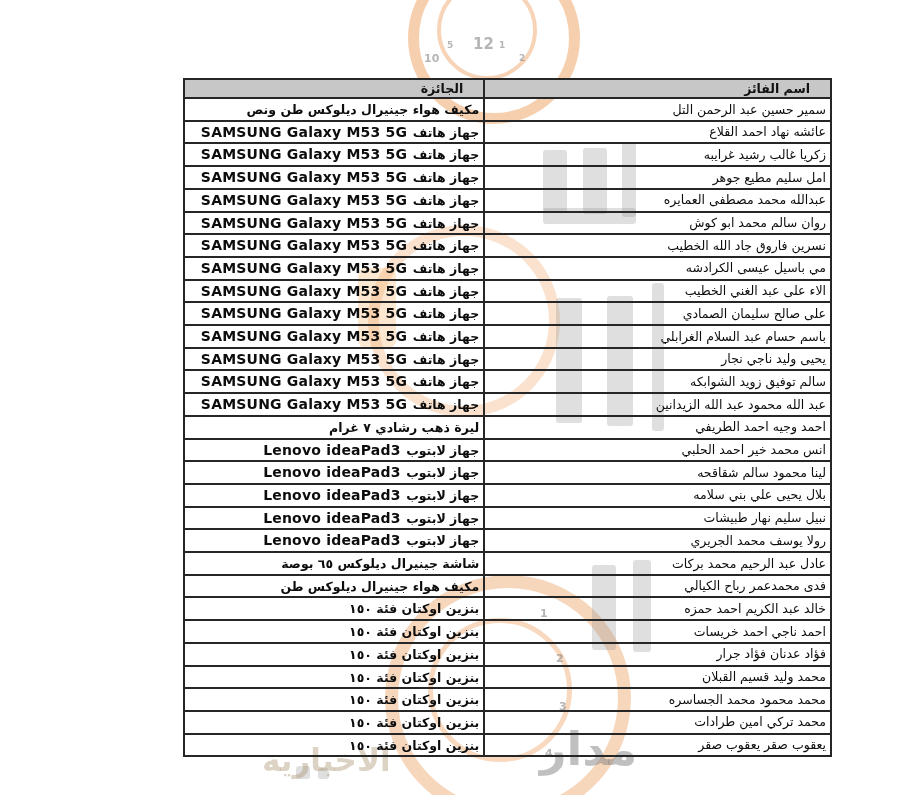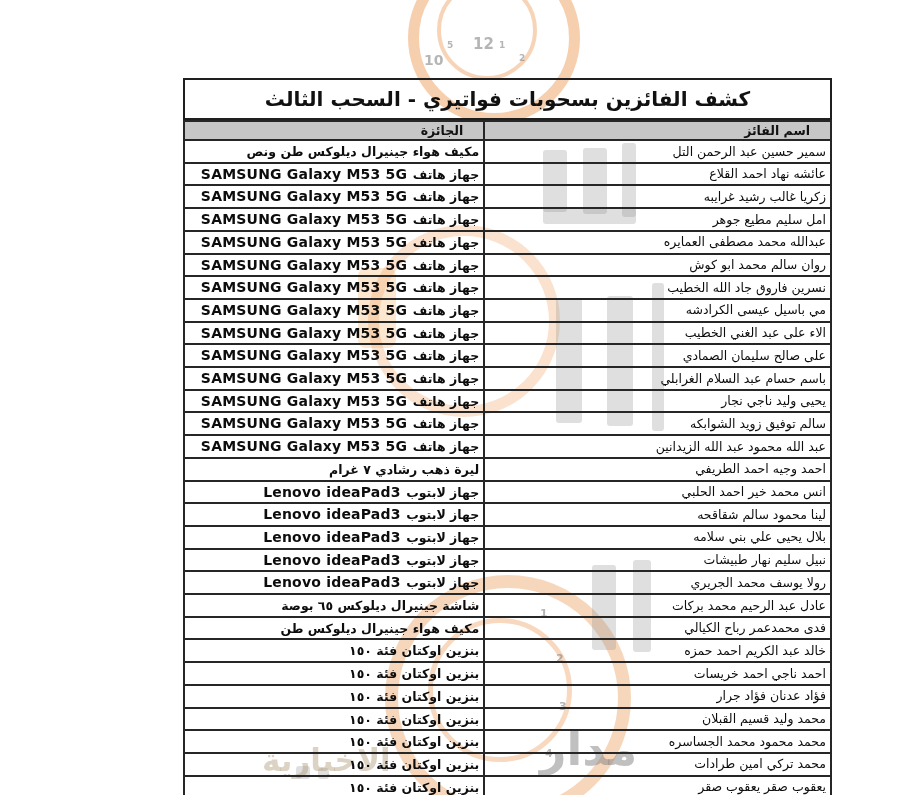--- a/index.html
+++ b/index.html
@@ -53,21 +53,21 @@
   .p-ar{font-size:12.5px;font-weight:bold;}
   .p-en{font-size:14px;font-weight:bold;letter-spacing:.2px;}
 </style>
 </head>
 <body>
 
 <div>
 
   <div class="wm ring" style="left:408px;top:-48px;width:150px;height:150px;border:11px solid rgba(237,160,95,.50);"></div>
   <div class="wm ring" style="left:437px;top:-20px;width:92px;height:92px;border:4px solid rgba(237,160,95,.45);"></div>
-  <span class="wm-num" style="left:424px;top:52px;font-size:14px;">10</span>
+  <span class="wm-num" style="left:424px;top:52px;font-size:11px;">10</span>
   <span class="wm-num" style="left:447px;top:40px;font-size:9px;">5</span>
   <span class="wm-num" style="left:473px;top:35px;font-size:15px;">12</span>
   <span class="wm-num" style="left:499px;top:40px;font-size:9px;">1</span>
   <span class="wm-num" style="left:519px;top:53px;font-size:9px;">2</span>
 
   <div class="wm ring" style="left:368px;top:225px;width:170px;height:170px;border:11px solid rgba(237,160,95,.30);"></div>
   <div class="wm" style="left:358px;top:268px;width:38px;height:80px;background:rgba(245,170,90,.28);border-radius:8px;"></div>
 
   <div class="wm ring" style="left:385px;top:575px;width:220px;height:220px;border:13px solid rgba(237,160,95,.42);"></div>
   <div class="wm ring" style="left:428px;top:618px;width:134px;height:134px;border:5px solid rgba(237,160,95,.40);"></div>
@@ -86,21 +86,20 @@
   <div class="graybar" style="left:592px;top:565px;width:24px;height:85px;"></div>
   <div class="graybar" style="left:633px;top:560px;width:18px;height:92px;"></div>
   <div class="graybar" style="left:296px;top:766px;width:14px;height:13px;"></div>
   <div class="graybar" style="left:318px;top:768px;width:11px;height:11px;"></div>
 
   <div class="wm-text" style="left:540px;top:722px;font-size:46px;color:rgba(130,130,130,.50);">مدار</div>
   <div class="wm-text" style="left:222px;top:742px;font-size:31px;color:rgba(175,150,115,.42);margin-left:40px;">الاخبارية</div>
 </div>
 
 <div class="doc">
-  <div class="title">كشف الفائزين بسحوبات فواتيري - السحب الثالث</div>
   <table>
     <colgroup>
         <col class="c-name">
         <col class="c-prize">
       </colgroup>
     <thead>
       <tr>
         <th>اسم الفائز</th>
         <th>الجائزة</th>
       </tr>

